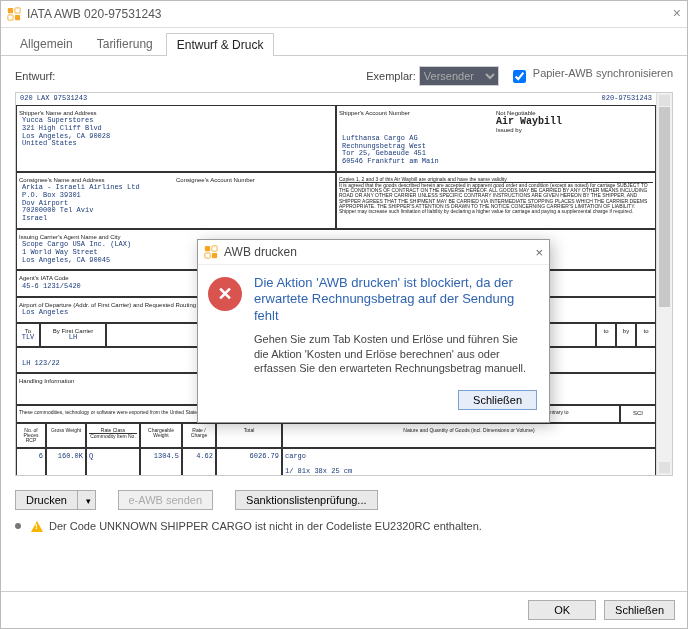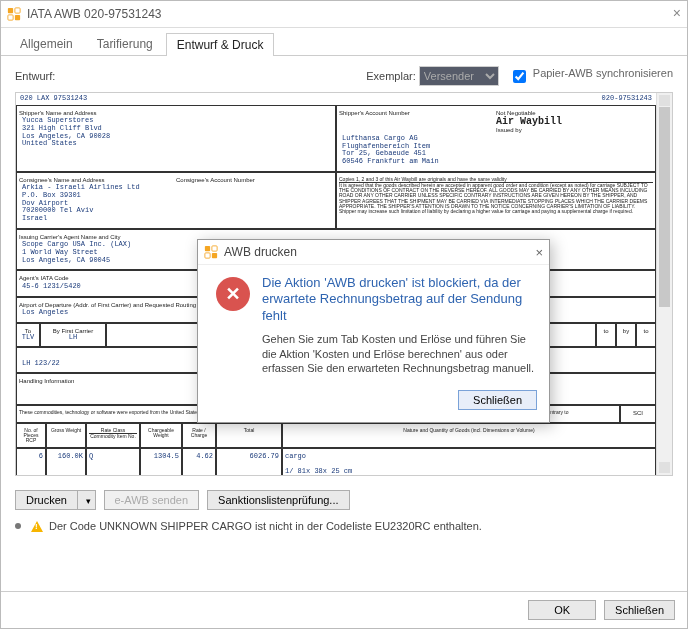--- a/index.html
+++ b/index.html
@@ -23,36 +23,36 @@
 .scrollbar::after{content:"";position:absolute;bottom:2px;left:2px;right:2px;height:11px;background:#e0e0e0}
 .scroll-thumb{position:absolute;top:14px;left:2px;right:2px;height:200px;background:#c8c8c8}
 .preview h6{margin:0;font-size:6px;font-family:Arial;font-weight:normal;color:#222}
 .preview .boxrow{display:flex}
 .preview .box{border:1px solid #333;padding:4px 2px}
 .preview .hdr{display:flex;justify-content:space-between;padding:2px 4px}
 .preview .blk{padding:1px 3px}
 .preview .ctr{text-align:center}
 .preview .tiny{font-family:Arial;font-size:5px;color:#222;line-height:1.0}
 .tinytext{font-family:Arial;font-size:5px;color:#222;line-height:1.05}
-.footer-btns{display:flex;gap:8px;margin-top:14px}
+.footer-btns{display:flex;gap:22px;margin-top:14px}
 .btn{font-size:11px;padding:3px 10px;border:1px solid #adadad;background:#e9e9e9;cursor:pointer}
 .btn.disabled{color:#aaa;background:#f0f0f0}
 .split .caret{margin-left:4px;font-size:9px}
 .split{display:flex}
 .split .main{border-right:none}
 .split .drop{padding:3px 4px}
 .warn-line{margin-top:10px;display:flex;align-items:center;gap:6px;font-size:11px;color:#444}
 .warn-tri{width:0;height:0;border-left:6px solid transparent;border-right:6px solid transparent;border-bottom:11px solid #f7b500;position:relative}
 .warn-tri::after{content:"!";position:absolute;left:-2px;top:1px;font-size:8px;color:#fff;font-weight:bold}
 .bottom-bar{border-top:1px solid #ccc;padding:8px 12px;display:flex;justify-content:flex-end;gap:8px}
 .bottom-bar .btn{min-width:68px}
 .modal-back{position:absolute;left:196px;top:238px;width:351px;border:1px solid #999;background:#fff;box-shadow:3px 3px 14px rgba(0,0,0,0.25);font-size:11px}
 .modal-title{height:24px;display:flex;align-items:center;padding:0 6px;border-bottom:1px solid #eee;font-size:12px;color:#444}
 .modal-title .close{margin-left:auto;font-size:13px;color:#666;cursor:pointer}
-.modal-body{display:flex;padding:10px 14px 14px 18px;gap:12px}
+.modal-body{display:flex;padding:10px 14px 14px 10px;gap:12px}
 .err-ico{width:34px;height:34px;border-radius:50%;background:#d9534f;display:flex;align-items:center;justify-content:center;flex:none;margin-top:2px}
 .err-ico::before{content:"✕";color:#fff;font-size:18px;font-weight:bold}
 .modal-body .msg-main{color:#2f64b0;font-size:13px;line-height:1.25;margin-bottom:8px}
 .modal-body .msg-sub{color:#444;font-size:11px;line-height:1.35}
 .modal-foot{display:flex;justify-content:flex-end;padding:0 12px 12px 12px}
 .modal-foot .btn{background:#e8eef9;border:1px solid #7aa2d8;padding:3px 14px}
 .dot{display:inline-block;width:6px;height:6px;border-radius:50%;background:#777;margin-right:4px;vertical-align:middle}
 svg.app{width:14px;height:14px}
 </style>
 </head>
@@ -113,21 +113,21 @@
             <div style="display:flex">
               <h6 style="flex:1">Shipper's Account Number</h6>
               <div style="flex:1">
                 <h6>Not Negotiable</h6>
                 <div style="font-family:Liberation Mono, monospace;font-size:10px;font-weight:bold;color:#222">Air Waybill</div>
                 <h6>Issued by</h6>
               </div>
             </div>
             <div class="blk">
               <div>Lufthansa Cargo AG</div>
-              <div>Flughafenbereich Item</div>
+              <div>Rechnungsbetrag West</div>
               <div>Tor 25, Gebaeude 451</div>
               <div>60546 Frankfurt am Main</div>
             </div>
           </div>
         </div>
         <div class="boxrow">
           <div class="box" style="flex:1">
             <div style="display:flex">
                 <h6 style="flex:1">Consignee's Name and Address</h6>
                 <h6 style="flex:1">Consignee's Account Number</h6>

